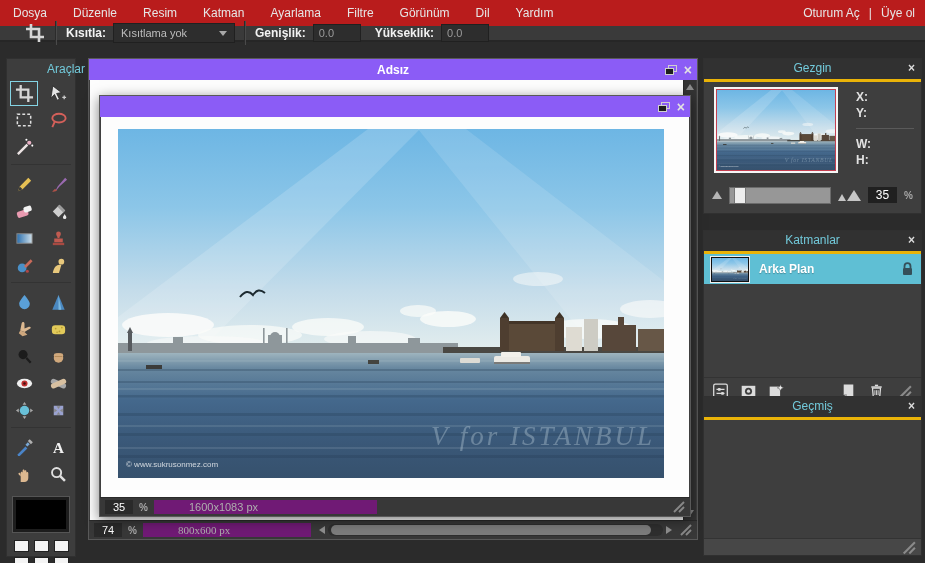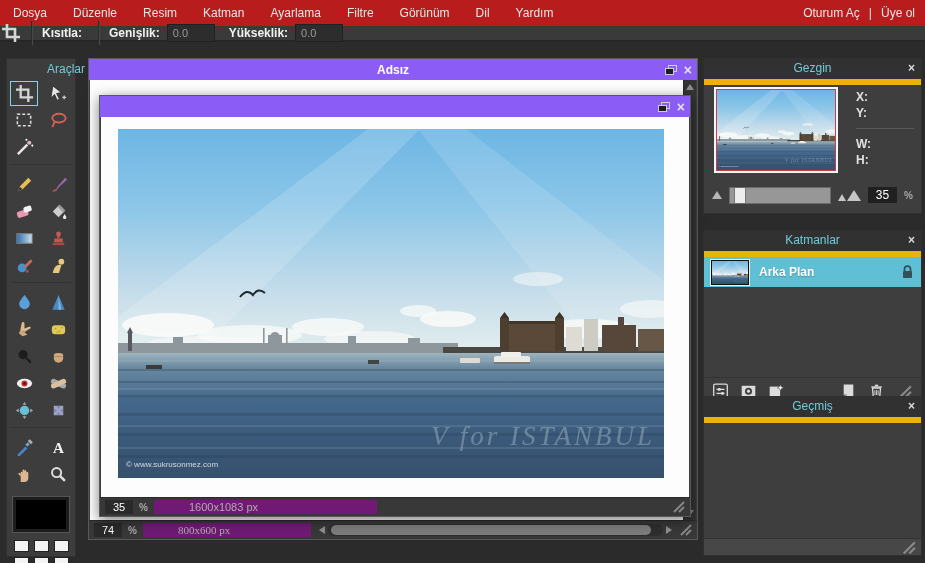--- a/index.html
+++ b/index.html
@@ -9,21 +9,21 @@
   
   .menubar{position:absolute;left:0;top:0;width:100%;height:26px;background:#b91c1c;
            display:flex;align-items:center;padding:0 10px;box-sizing:border-box;}
   .menu-item{padding:0 13px;color:#e6e6e6;cursor:default;}
   .menu-item:first-child{padding-left:3px;}
   .menu-right{margin-left:auto;display:flex;gap:9px;align-items:center;color:#e6e6e6;}
 
   
   .optionsbar{position:absolute;top:26px;left:0;width:100%;height:16px;background:#3a3a3a;
               border-bottom:2px solid #262626;display:flex;align-items:center;
-              box-sizing:border-box;padding:0 0;}
+              box-sizing:border-box;padding:0 24px;}
   .ob-icon svg{width:22px;height:20px;display:block;}
   .ob-sep{width:1px;height:24px;background:#2b2b2b;border-right:1px solid #4a4a4a;margin:0 9px;}
   .ob-label{font-weight:bold;color:#f2f2f2;margin-right:7px;}
   .ob-select{width:122px;height:20px;background:#2d2d2d;border:1px solid #202020;
              color:#bdbdbd;display:flex;align-items:center;padding:0 7px;box-sizing:border-box;
              font-size:11px;}
   .ob-caret{margin-left:auto;width:0;height:0;border-left:4px solid transparent;
             border-right:4px solid transparent;border-top:5px solid #a8a8a8;}
   .ob-input{width:48px;height:18px;background:#2d2d2d;border:1px solid #202020;color:#9a9a9a;
             font-size:11px;display:flex;align-items:center;padding:0 5px;box-sizing:border-box;
@@ -79,21 +79,21 @@
   .hs-thumb{position:absolute;left:3px;right:12px;top:1px;bottom:1px;background:#7c7c7c;border-radius:5px;}
   .grip svg{width:12px;height:12px;display:block;}
   .statusbar .spacer{flex:1;}
   .win-front .content{position:absolute;left:1px;right:1px;top:21px;bottom:19px;background:#fdfdfd;}
   .photo{position:absolute;left:17px;top:12px;width:546px;height:349px;}
   .photo svg{width:100%;height:100%;display:block;}
 
   
   .rpanel{position:absolute;left:703px;width:219px;background:#3e3e3e;border:1px solid #303030;
           box-sizing:border-box;}
-  .rp-title{height:20px;background:#313131;border-bottom:6px solid #eab308;color:#72cadb;
+  .rp-title{height:20px;background:#313131;border-bottom:3px solid #eab308;color:#72cadb;
             text-align:center;line-height:19px;position:relative;}
   .rp-close{position:absolute;right:6px;top:2px;color:#dcdcdc;font-size:12px;font-weight:bold;line-height:1.2;}
 
   #navigator{top:58px;height:156px;}
   .nav-thumb{position:absolute;left:10px;top:28px;width:124px;height:86px;background:#f6f6f6;
              padding:2px;box-sizing:border-box;}
   .nav-view{width:100%;height:100%;border:1px solid #c43f50;box-sizing:border-box;}
   .nav-view svg{width:100%;height:100%;display:block;}
   .nav-labels{position:absolute;left:152px;top:30px;color:#e2e2e2;font-weight:bold;line-height:16px;}
   .nav-hr{width:58px;height:1px;background:#5a5a5a;margin:7px 0;}
@@ -239,20 +239,24 @@
 
   <div class="optionsbar">
     <span class="ob-icon">
       <svg viewBox="0 0 20 20">
           <path d="M6 1v13h13" stroke="#d6d6d6" stroke-width="2.6" fill="none"></path>
           <path d="M1 6h13v13" stroke="#d6d6d6" stroke-width="2.6" fill="none"></path>
         </svg>
     </span>
     <span class="ob-sep"></span>
     <span class="ob-label">Kısıtla:</span>
+    <span class="ob-select">
+      <span>Kısıtlama yok</span>
+      <span class="ob-caret"></span>
+    </span>
     <span class="ob-sep"></span>
     <span class="ob-label">Genişlik:</span>
     <span class="ob-input">0.0</span>
     <span class="ob-label">Yükseklik:</span>
     <span class="ob-input">0.0</span>
   </div>
 
   <div class="tools">
     <div class="tools-title">Araçlar</div>
     <div class="toolgrid">

